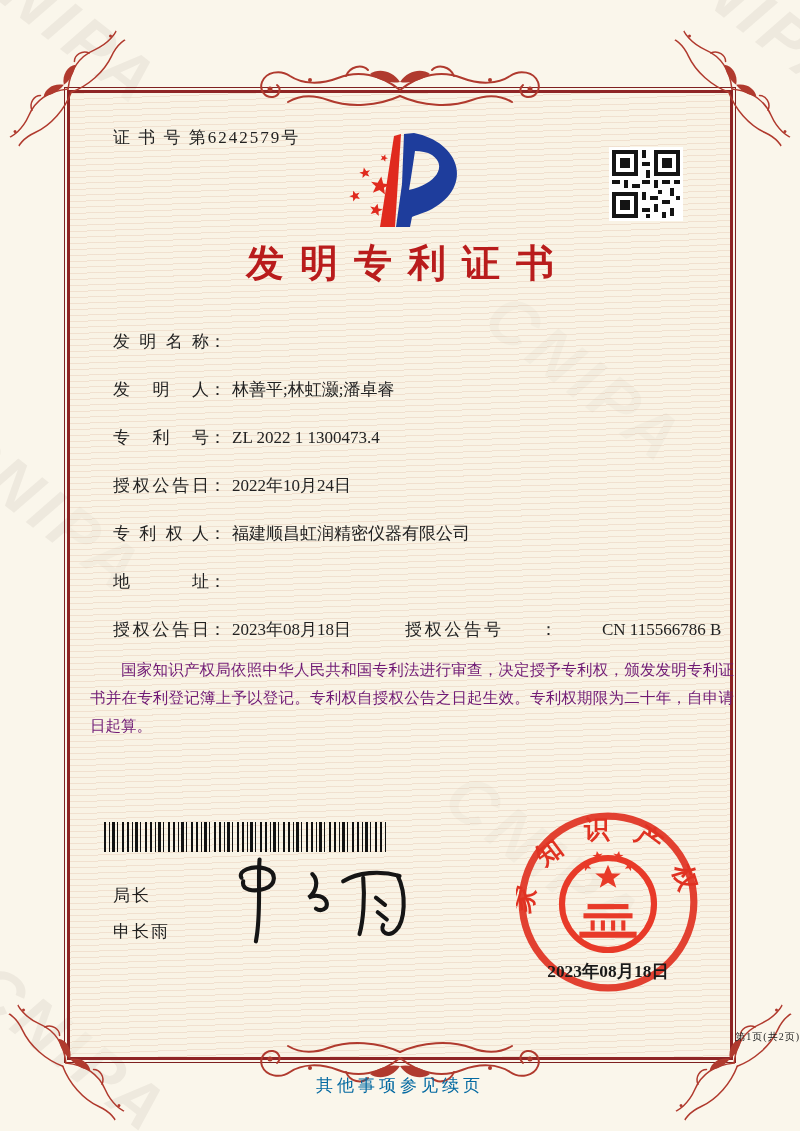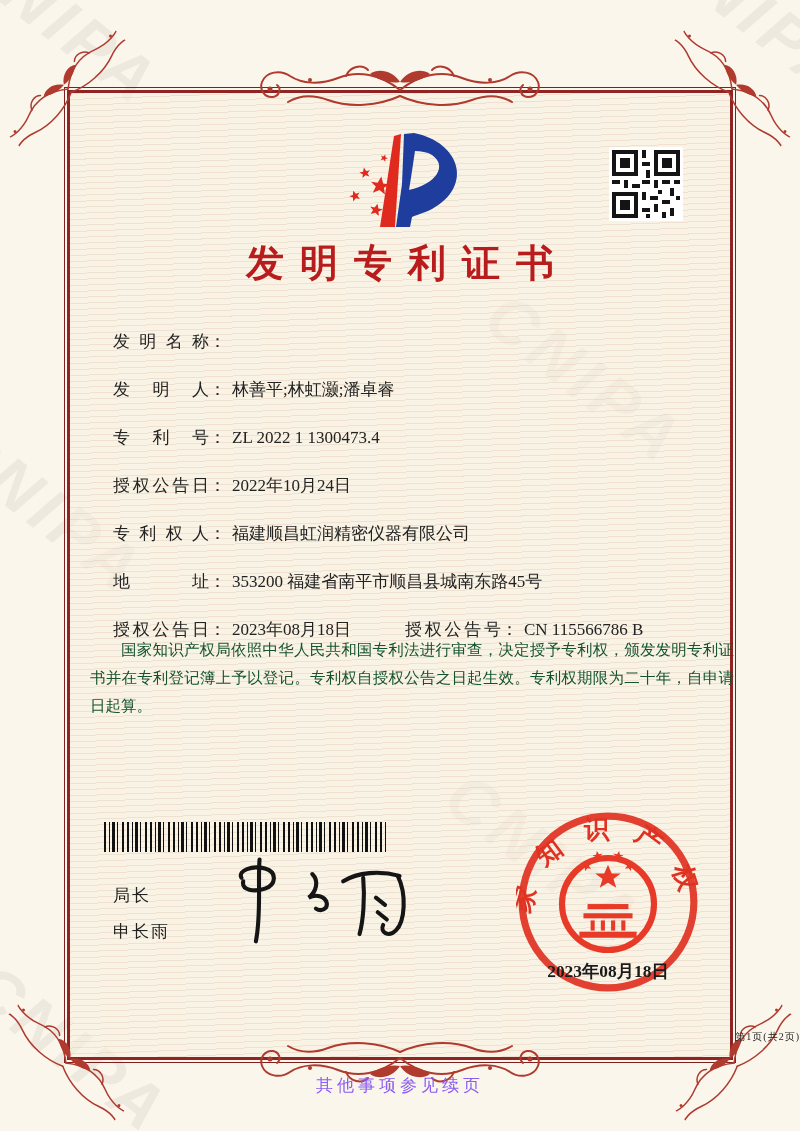--- a/index.html
+++ b/index.html
@@ -32,39 +32,39 @@
   .qr{position:absolute;left:609px;top:147px;}
   .title{
     position:absolute;left:0;right:0;top:238px;text-align:center;
     font-size:38px;font-weight:bold;letter-spacing:16px;padding-left:16px;color:#b91c1c;
   }
   .fields{position:absolute;left:113px;right:70px;top:331px;font-size:17px;}
   .field-row{display:flex;align-items:baseline;margin-bottom:26px;line-height:22px;}
   .field-label{display:inline-block;width:96px;text-align:justify;text-align-last:justify;flex:none;}
   .field-colon{flex:none;margin-right:6px;}
   .field-value{white-space:nowrap;}
-  .pair2{margin-left:54px;display:flex;align-items:flex-start;}
-  .paras{position:absolute;left:90px;right:66px;top:636px;font-size:15.5px;line-height:1.82;text-align:justify;color:#14532d;}
+  .pair2{margin-left:54px;display:flex;align-items:flex-start;gap:39px;}
+  .paras{position:absolute;left:90px;right:66px;top:656px;font-size:15.5px;line-height:1.82;text-align:justify;color:#701a75;}
   .paras p{margin:0 0 7px 0;text-indent:2em;}
   .barcode{
     position:absolute;left:104px;top:822px;width:282px;height:30px;
     background:
       repeating-linear-gradient(90deg,
         #111 0 2px, rgba(0,0,0,0) 2px 5px,
         #111 5px 6px, rgba(0,0,0,0) 6px 8px,
         #111 8px 11px, rgba(0,0,0,0) 11px 13px,
         #111 13px 14px, rgba(0,0,0,0) 14px 18px,
         #111 18px 20px, rgba(0,0,0,0) 20px 23px);
   }
   .sig-role{position:absolute;left:113px;top:884px;font-size:17px;letter-spacing:2px;}
   .sig-name{position:absolute;left:113px;top:920px;font-size:17px;letter-spacing:2px;}
   .signature{position:absolute;left:225px;top:852px;}
   .seal{position:absolute;left:516px;top:810px;}
   .page-number{position:absolute;left:0;right:0;top:1030px;text-align:right;font-size:10px;letter-spacing:1px;}
-  .continuation{position:absolute;left:0;right:0;top:1074px;text-align:center;font-size:17px;letter-spacing:4px;color:#8b5cf6;}
+  .continuation{position:absolute;left:0;right:0;top:1074px;text-align:center;font-size:17px;letter-spacing:4px;color:#0369a1;}
 </style>
 </head>
 <body>
 
 <div class="page">
 
   <svg width="0" height="0" style="position:absolute" aria-hidden="true">
     <defs>
       <path id="star5" d="M0 -10 L2.94 -3.09 10 -3.09 4.29 1.18 6.47 8.09 0 4.2 -6.47 8.09 -4.29 1.18 -10 -3.09 -2.94 -3.09 Z"></path>
       <g id="scroll-half" fill="none" stroke="currentColor" stroke-width="2" stroke-linecap="round">
@@ -107,20 +107,21 @@
     </svg>
   <svg class="flourish" style="left:-8px;top:1030px;transform:rotate(45deg)" width="150" height="64" viewBox="75 0 150 64">
       <use href="#flourish-full" transform="scale(0.75)" transform-origin="150 32"></use>
     </svg>
   <svg class="flourish" style="left:658px;top:1030px;transform:rotate(-45deg)" width="150" height="64" viewBox="75 0 150 64">
       <use href="#flourish-full" transform="scale(0.75)" transform-origin="150 32"></use>
     </svg>
 
   <div class="content">
 
+    <div class="cert-no">证 书 号 第6242579号</div>
 
     <svg class="logo" width="145" height="112" viewBox="0 0 145 112">
       <g fill="#e02a1e">
         <use href="#star5" transform="translate(52,34) scale(0.38) rotate(20)"></use>
         <use href="#star5" transform="translate(33,49) scale(0.55) rotate(-12)"></use>
         <use href="#star5" transform="translate(48,62) scale(0.95) rotate(8)"></use>
         <use href="#star5" transform="translate(23,72) scale(0.55) rotate(-20)"></use>
         <use href="#star5" transform="translate(44,86) scale(0.65) rotate(14)"></use>
         <path d="M62 12 L69 10 L63 103 L48 103 Z"></path>
       </g>
@@ -186,21 +187,20 @@
         <span class="field-value">2022年10月24日</span>
       </div>
       <div class="field-row">
         <span class="field-label">专利权人</span>
           <span class="field-colon">：</span>
         <span class="field-value">福建顺昌虹润精密仪器有限公司</span>
       </div>
       <div class="field-row">
         <span class="field-label">地址</span>
           <span class="field-colon">：</span>
-        <span class="field-value">353200 福建省南平市顺昌县城南东路45号</span>
       </div>
       <div class="field-row">
         <span class="field-label">授权公告日</span>
           <span class="field-colon">：</span>
         <span class="field-value">2023年08月18日</span>
         <span class="pair2">
           <span class="field-label">授权公告号</span>
             <span class="field-colon">：</span>
           <span class="field-value">CN 115566786 B</span>
         </span>

